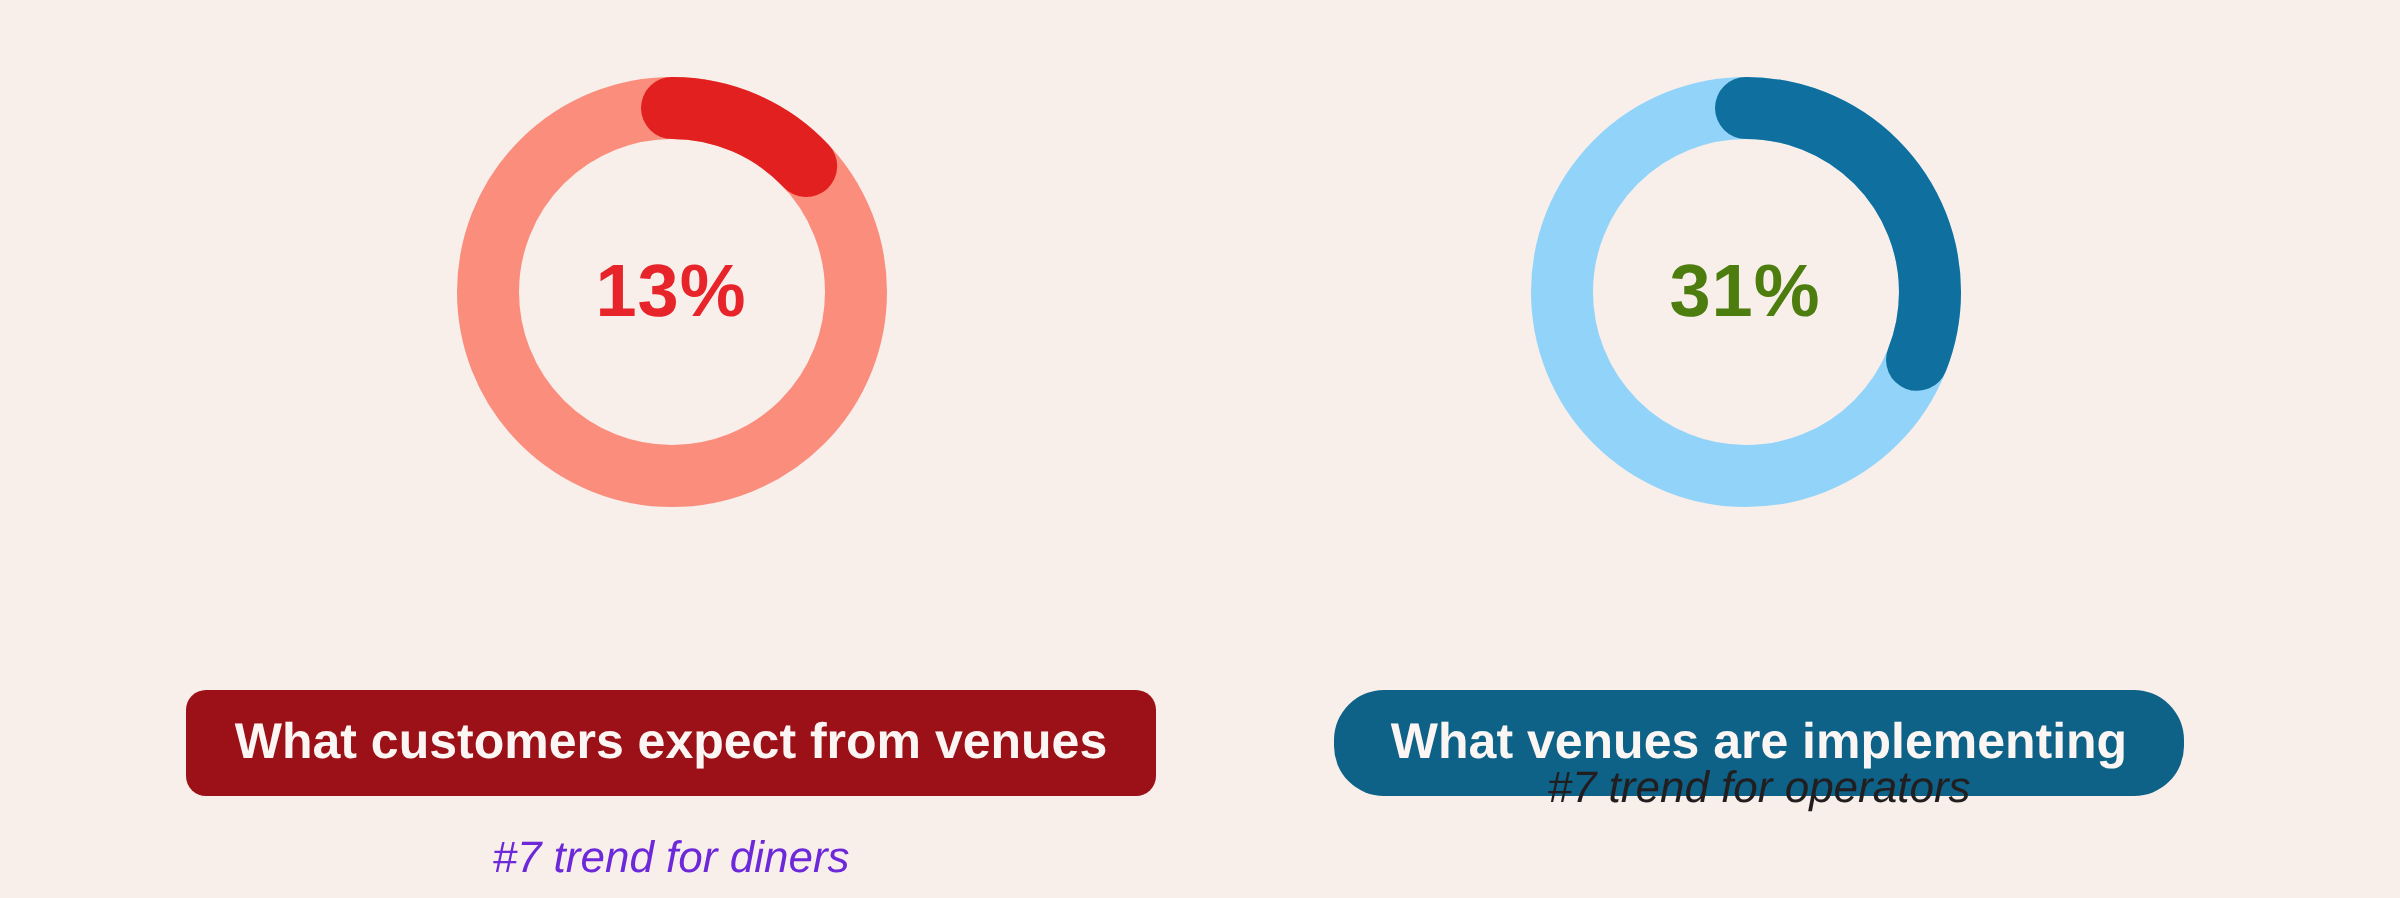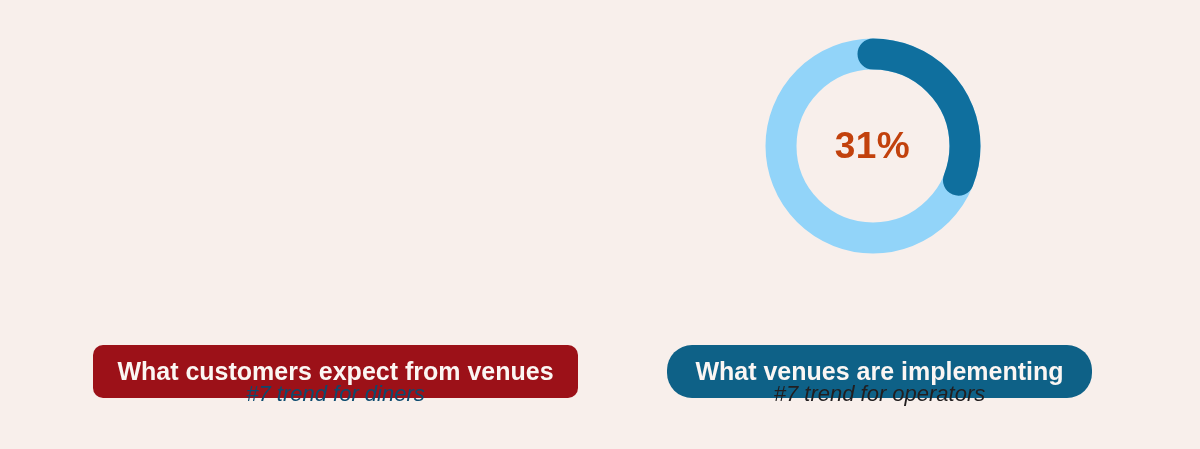--- a/index.html
+++ b/index.html
@@ -81,29 +81,36 @@
     font-style: italic;
     white-space: nowrap;
   }
 </style>
 </head>
 <body>
 
 <div id="canvas" style="background: rgb(248, 239, 235);">
 
   <section class="panel left">
+    <div class="donut-wrap">
+      <svg class="donut" viewBox="0 0 220 220">
+        <circle class="track" cx="110" cy="110" r="92" style="stroke: rgb(251, 141, 125);"></circle>
+        <circle class="arc" cx="110" cy="110" r="92" stroke-dasharray="75.15 578.05" style="stroke: rgb(227, 32, 32);"></circle>
+      </svg>
+      <div class="pct" style="color: rgb(230, 36, 42);">13%</div>
+    </div>
     <div class="badge" style="background: rgb(156, 17, 24); color: rgb(251, 246, 243);">What customers expect from venues</div>
-    <div class="caption" style="color: #0c4a6e;">#7 trend for diners</div>
+    <div class="caption" style="color: #6d28d9; margin-top: 35px;">#7 trend for diners</div>
   </section>
 
   <section class="panel right">
     <div class="donut-wrap">
       <svg class="donut" viewBox="0 0 220 220">
         <circle class="track" cx="110" cy="110" r="92" style="stroke: rgb(146, 212, 249);"></circle>
         <circle class="arc" cx="110" cy="110" r="92" stroke-dasharray="179.20 578.05" style="stroke: rgb(15, 111, 158);"></circle>
       </svg>
-      <div class="pct" style="color: #c2410c;">31%</div>
+      <div class="pct" style="color: #4d7c0f;">31%</div>
     </div>
     <div class="badge" style="background: rgb(14, 97, 135); color: rgb(251, 246, 243); border-radius: 25px;">What venues are implementing</div>
     <div class="caption" style="color: rgb(34, 30, 31);">#7 trend for operators</div>
   </section>
 
 </div>
 
 </body></html>

